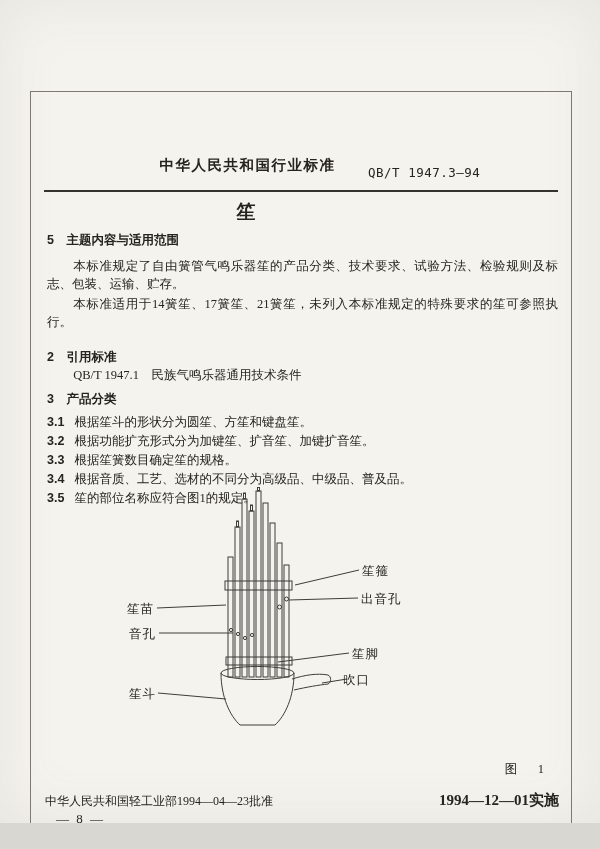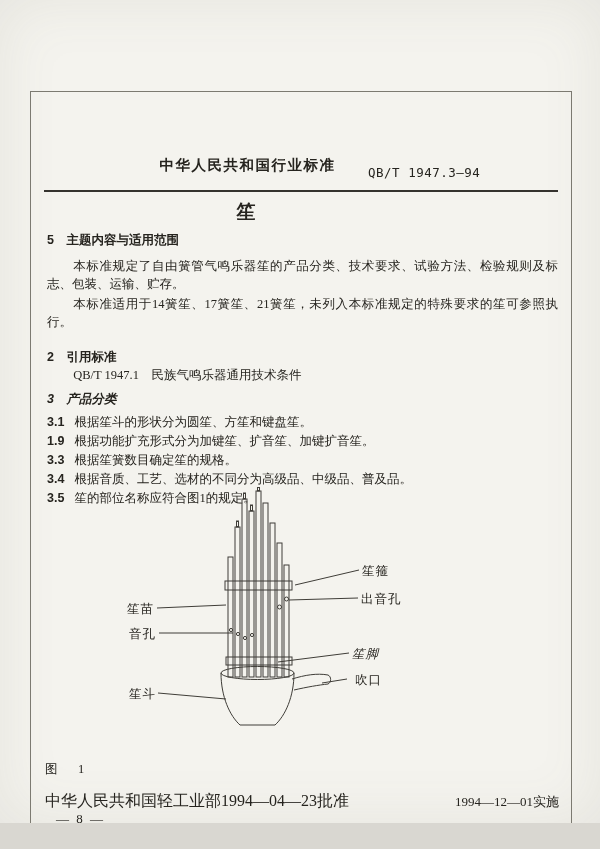--- a/index.html
+++ b/index.html
@@ -44,47 +44,47 @@
   }
   .sec-heading {
     font-family:"Liberation Sans","DejaVu Sans",sans-serif;
     font-weight:700; font-size:12.5px; text-align:left;
   }
   .para { text-indent:2.1em; }
   .p1 { margin-top:7px; }
   .p2 { margin-top:1px; }
   .sec2 { margin-top:16px; }
   .ref { margin-top:0; text-indent:2.1em; }
-  .sec3 { margin-top:5px;font-style:italic; }
+  .sec3 { margin-top:5px; }
   .items { margin-top:5px; list-style:none; }
   .items li { line-height:19px; }
   .item-num {
     font-family:"Liberation Sans","DejaVu Sans",sans-serif;
     font-weight:700; margin-right:10px;
   }
   .figure { position:absolute; left:45px; top:487px; width:511px; height:300px; }
   .figure svg { position:absolute; left:0; top:0; }
   .fig-label { position:absolute; font-size:12.5px; white-space:nowrap; letter-spacing:1px; }
   .lbl-shenggu   { left:317px; top:76px;  }
   .lbl-chuyinkong{ left:316px; top:104px; }
   .lbl-shengmiao { left:82px;  top:114px;text-align:right; }
   .lbl-yinkong   { left:84px;  top:139px; }
-  .lbl-shengjiao { left:307px; top:159px;font-style:italic; }
-  .lbl-chuikou   { left:310px; top:185px; }
+  .lbl-shengjiao { left:307px; top:159px; }
+  .lbl-chuikou   { left:298px; top:185px; }
   .lbl-shengdou  { left:84px;  top:199px; }
   .fig-caption {
-    position:absolute; left:0; right:0; top:274px; text-align:left;
+    position:absolute; left:0; right:8px; top:274px; text-align:right;
     font-size:12.5px; letter-spacing:4px;
   }
   .footer {
     position:absolute; left:45px; top:791px; width:514px;
     display:flex; justify-content:space-between; align-items:baseline;
   }
-  .approval { font-size:16px; }
-  .implementation { font-size:13px; font-weight:400; }
+  .approval { font-size:12px; }
+  .implementation { font-size:15px; font-weight:700; }
   .page-number { position:absolute; left:56px; top:811px; font-size:13px; letter-spacing:2px; }
 </style>
 </head>
 <body>
 
 <div class="sheet">
   <div class="frame"></div>
 
   <div class="std-type">中华人民共和国行业标准</div>
   <div class="std-number">QB/T 1947.3—94</div>
@@ -98,21 +98,21 @@
 
     <div class="sec-heading sec2">2　引用标准</div>
     <p class="ref">QB/T 1947.1　民族气鸣乐器通用技术条件</p>
 
     <div class="sec-heading sec3">3　产品分类</div>
     <ul class="items">
       <li>
         <span class="item-num">3.1</span><span>根据笙斗的形状分为圆笙、方笙和键盘笙。</span>
       </li>
       <li>
-        <span class="item-num">1.9</span><span>根据功能扩充形式分为加键笙、扩音笙、加键扩音笙。</span>
+        <span class="item-num">3.2</span><span>根据功能扩充形式分为加键笙、扩音笙、加键扩音笙。</span>
       </li>
       <li>
         <span class="item-num">3.3</span><span>根据笙簧数目确定笙的规格。</span>
       </li>
       <li>
         <span class="item-num">3.4</span><span>根据音质、工艺、选材的不同分为高级品、中级品、普及品。</span>
       </li>
       <li>
         <span class="item-num">3.5</span><span>笙的部位名称应符合图1的规定。</span>
       </li>

